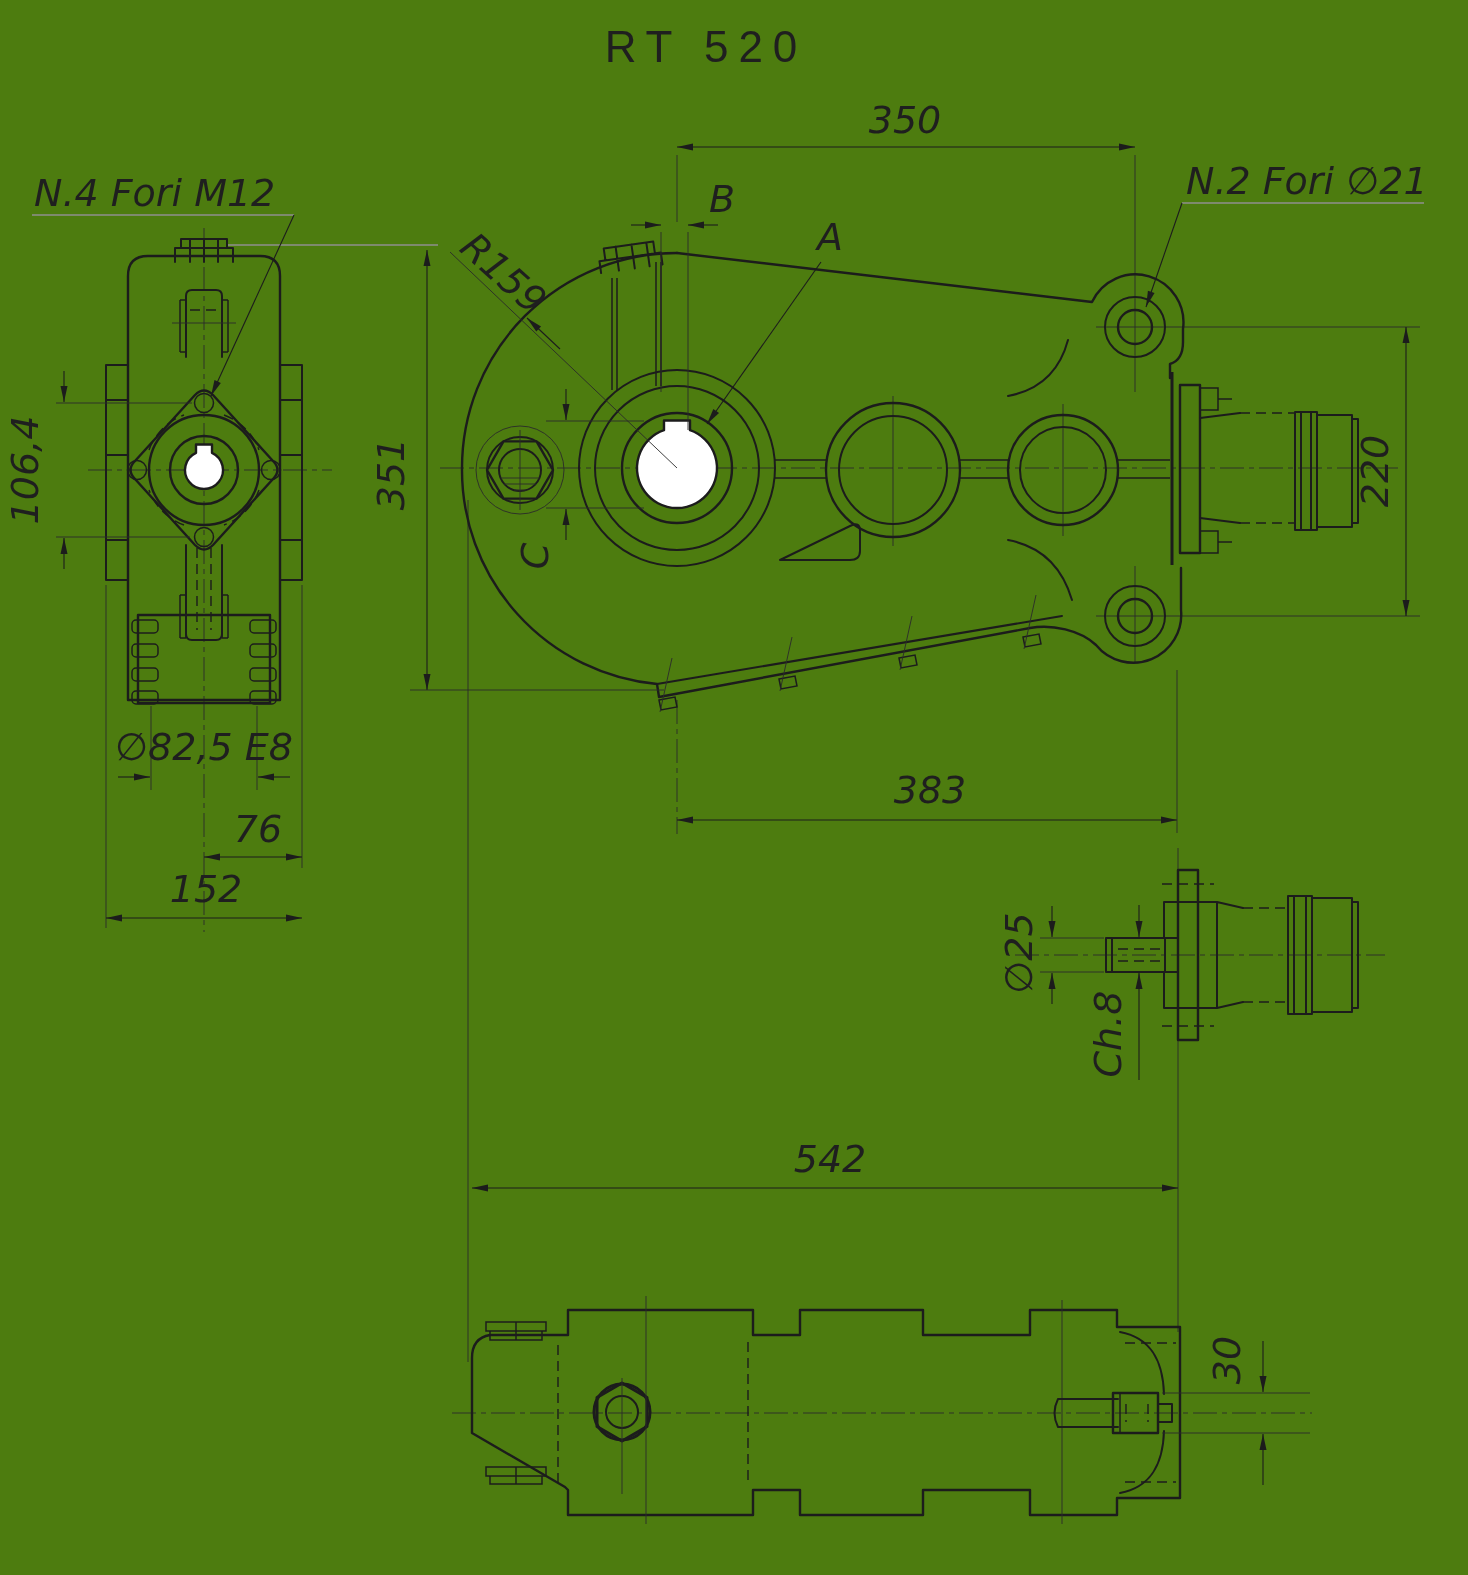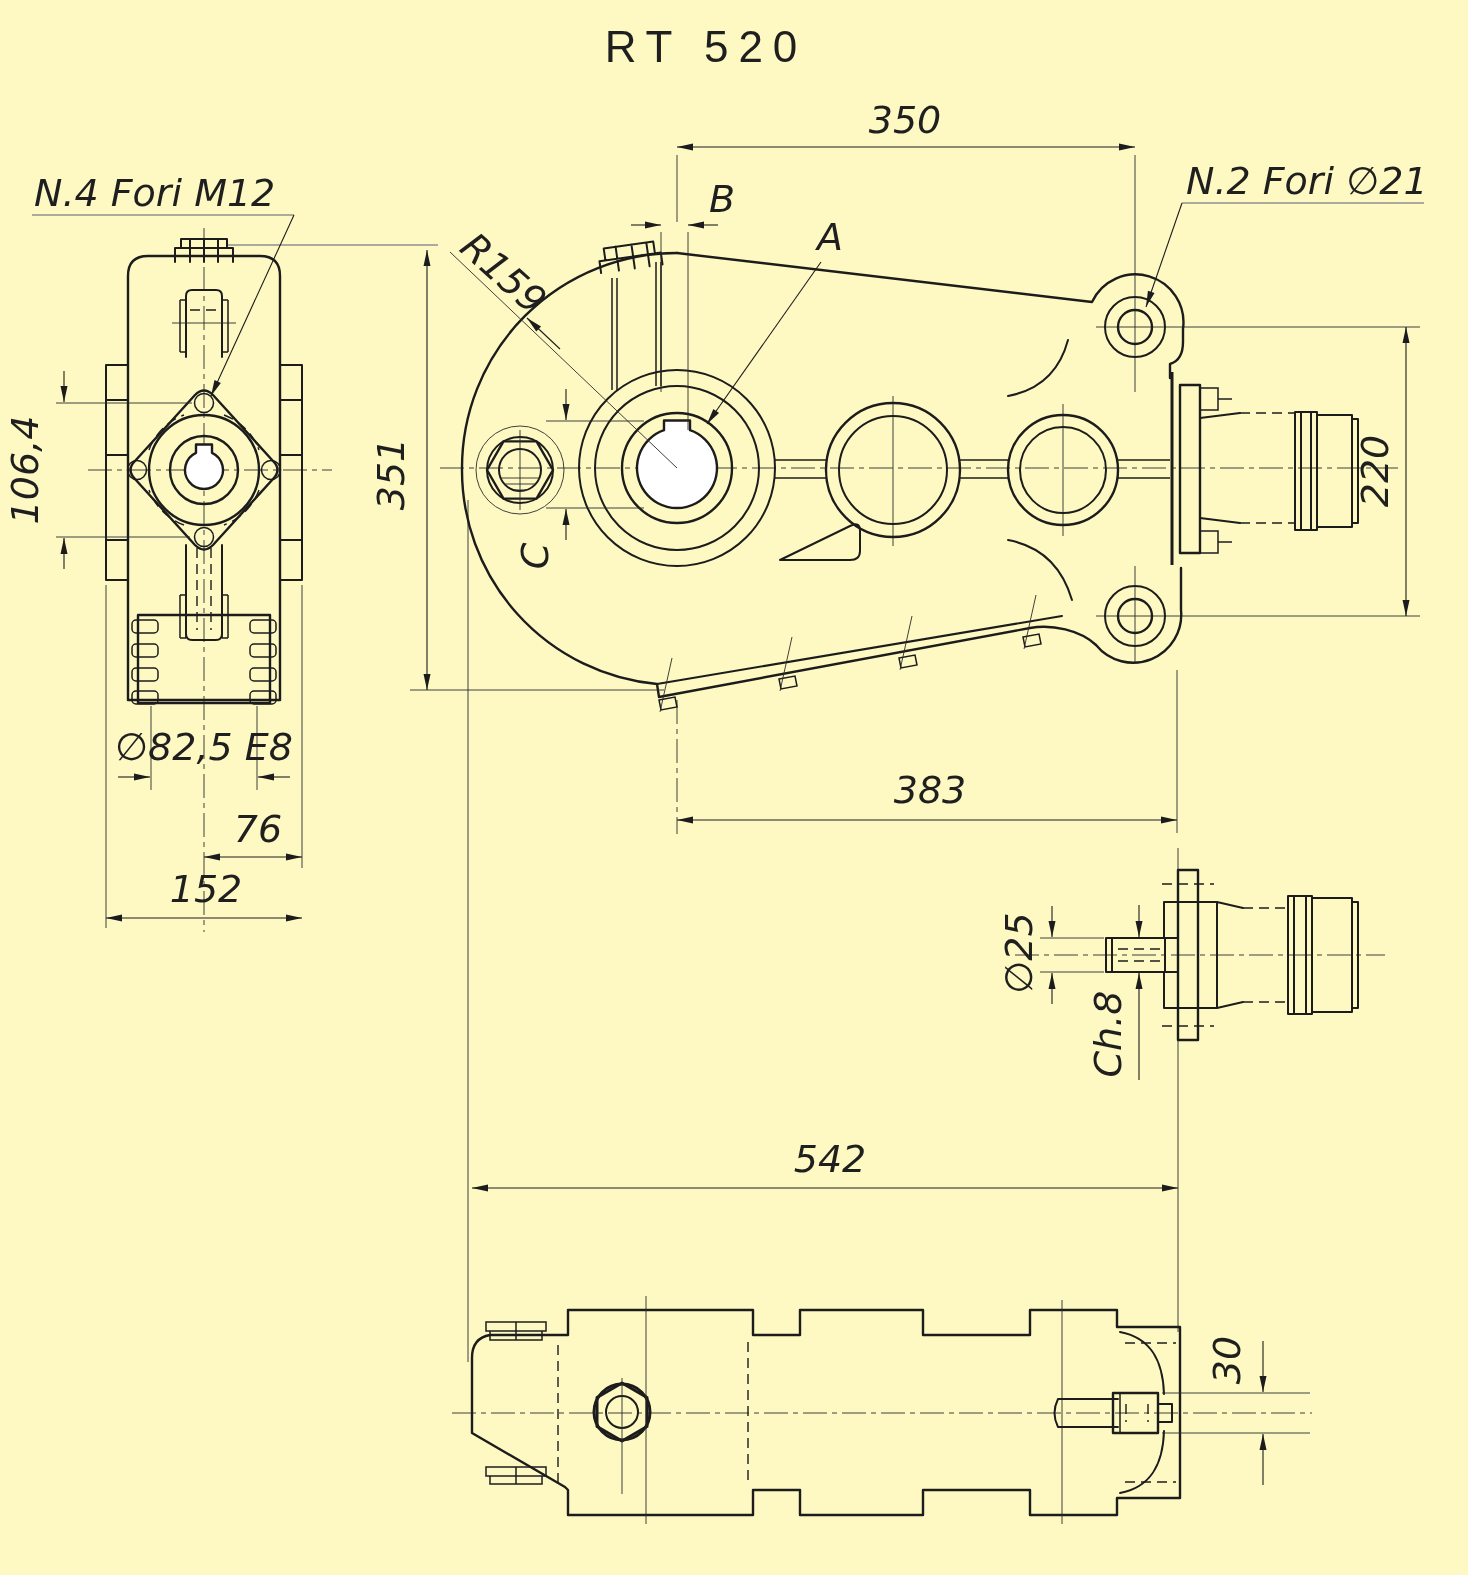--- a/index.html
+++ b/index.html
@@ -1,16 +1,16 @@
 <!DOCTYPE html>
 <html><head>
 <meta charset="utf-8">
 <style>
   html,body{margin:0;padding:0;background:#ffffff;}
-  .page{position:relative;width:1468px;height:1575px;background:#fef9c3;overflow:hidden;}
+  .page{position:relative;width:1468px;height:1575px;background:#4d7c0f;overflow:hidden;}
   svg{display:block;}
   
   .o    {stroke:#1c1c1c;stroke-width:2.4;fill:none;stroke-linejoin:round;stroke-linecap:round;}
   .ob   {stroke:#1c1c1c;stroke-width:3;fill:none;stroke-linejoin:round;}
   .m    {stroke:#1c1c1c;stroke-width:2;fill:none;stroke-linejoin:round;stroke-linecap:round;}
   .m2   {stroke:#1c1c1c;stroke-width:1.5;fill:none;}
   .thin {stroke:#2a2a2a;stroke-width:0.9;fill:none;}
   .dim  {stroke:#1c1c1c;stroke-width:1.1;fill:none;}
   .dash {stroke:#1c1c1c;stroke-width:1.4;fill:none;stroke-dasharray:10 6;}
   .cl   {stroke:#2a2a2a;stroke-width:0.9;fill:none;stroke-dasharray:24 5 5 5;}

